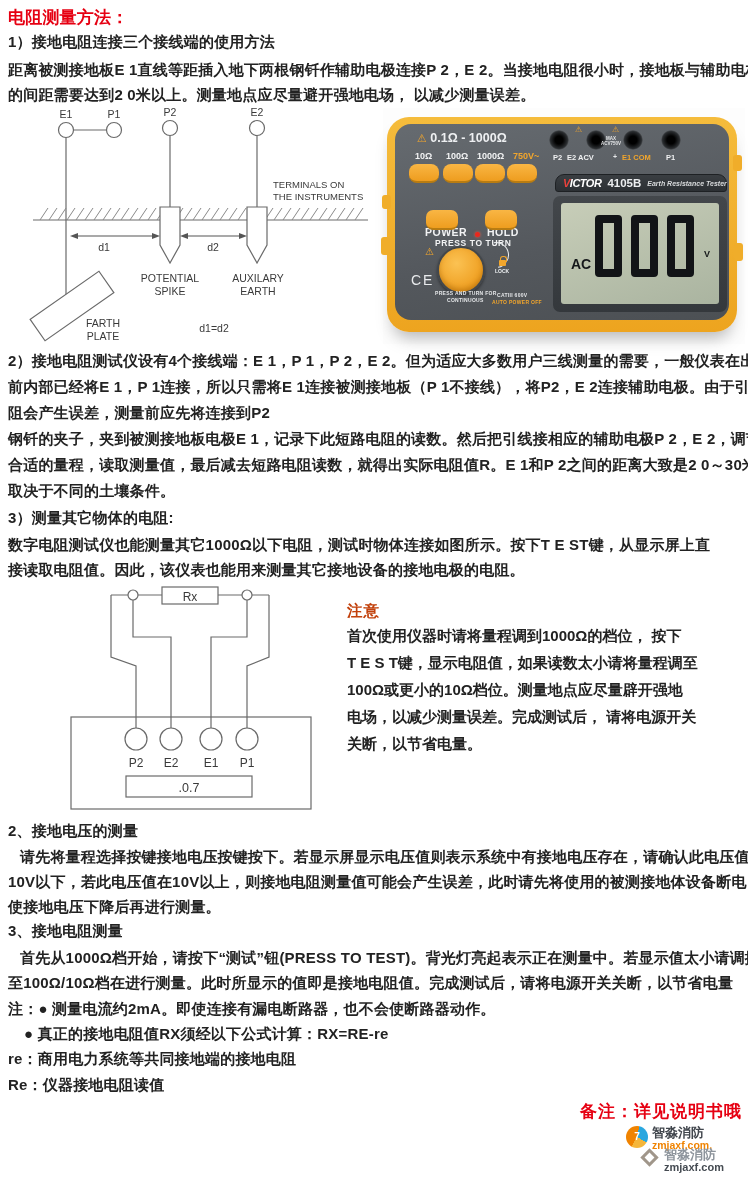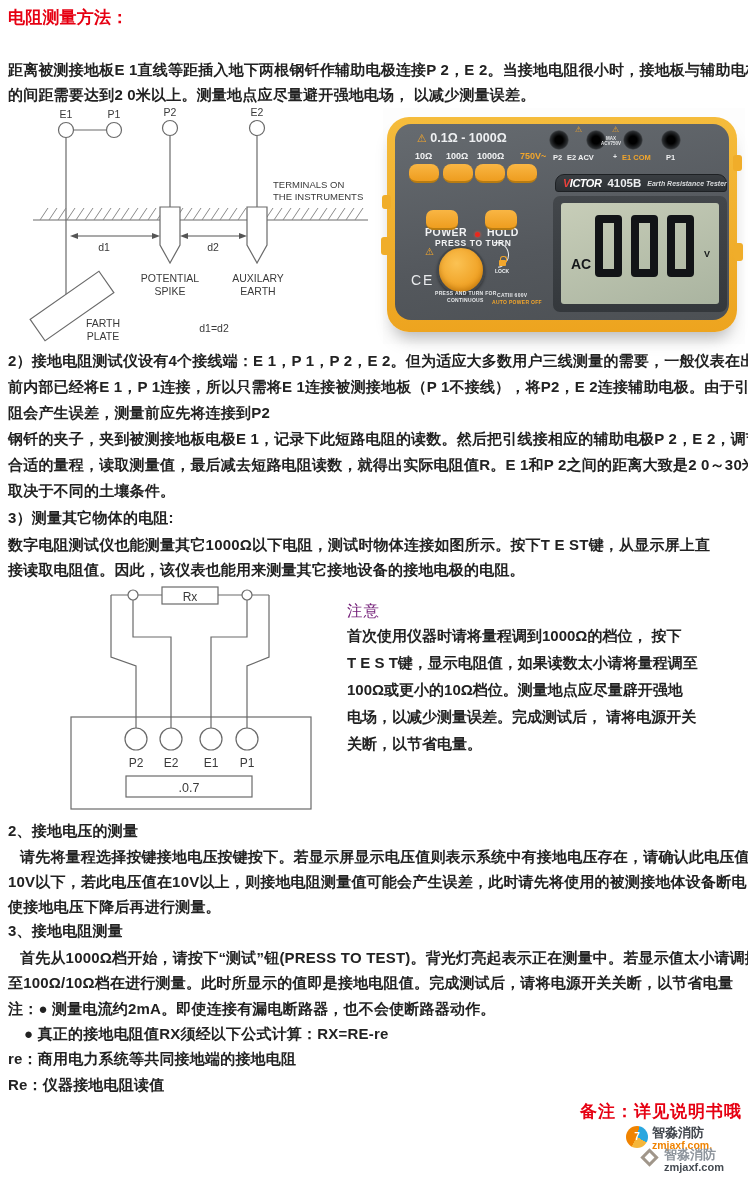--- a/index.html
+++ b/index.html
@@ -47,41 +47,42 @@
   .prodname { font-size:7px; font-style:italic; font-weight:700; color:#d8dadc; white-space:nowrap; }
   .bezel { position:absolute; left:158px; top:72px; width:174px; height:116px; background:linear-gradient(#43474b,#34383c); border-radius:7px; }
   .screen { position:absolute; left:8px; top:7px; right:8px; bottom:8px; background:linear-gradient(160deg,#c7cdb8,#aab4a0); border-radius:3px; }
   .lcd-ac { position:absolute; left:10px; bottom:32px; font-size:14px; font-weight:700; color:#15181a; }
   .digits { position:absolute; left:34px; top:12px; display:flex; gap:9px; }
   .dig { width:27px; height:62px; border:8px solid #121417; border-radius:4px; }
   .lcd-v { position:absolute; right:9px; top:46px; font-size:9px; font-weight:700; color:#15181a; }
   .sr { position:absolute; width:1px; height:1px; overflow:hidden; clip-path:inset(50%); }
 
   
-  .notice-title { position:absolute; left:347px; top:601px; font-size:15.5px; font-weight:400; color:#701a75; letter-spacing:1px; }
+  .notice-title { position:absolute; left:347px; top:601px; font-size:15.5px; font-weight:700; color:#c2410c; letter-spacing:1px; }
   .ntc { position:absolute; left:347px; font-size:15px; font-weight:700; color:#222; white-space:nowrap; }
 
   
   .remark { position:absolute; right:6px; top:1100px; font-size:17px; font-weight:700; color:#e60012; letter-spacing:1px; }
   .wm { position:absolute; display:flex; align-items:flex-start; gap:4px; }
   .wm1 { left:626px; top:1126px; }
   .wm2 { left:641px; top:1148px; }
   .wm-icon1 { width:22px; height:22px; border-radius:50%; background:conic-gradient(from 210deg,#f08300 0 45%,#2aa7df 45% 75%,#f5b63a 75%); color:#fff; font-size:10px; font-weight:700; text-align:center; line-height:22px; }
   .wm-icon2 { width:13px; height:13px; border:3px solid #a0968a; transform:rotate(45deg); margin:3px 4px 0 2px; }
   .wm-name1 { font-size:13px; font-weight:700; color:#41464d; line-height:13px; }
   .wm-site1 { font-size:10.5px; font-weight:700; color:#f08300; line-height:12px; }
   .wm-name2 { font-size:13px; font-weight:700; color:#8d949c; line-height:13px; }
   .wm-site2 { font-size:11px; font-weight:700; color:#454b52; line-height:13px; }
 </style>
 </head>
 <body>
 
 <div class="page">
 
   <div class="ln title red" style="top:6px">电阻测量方法：</div>
+  <div class="ln" style="top:33px">1）接地电阻连接三个接线端的使用方法</div>
   <div class="ln" style="top:61px">距离被测接地板E 1直线等距插入地下两根钢钎作辅助电极连接P 2，E 2。当接地电阻很小时，接地板与辅助电极</div>
   <div class="ln" style="top:86px">的间距需要达到2 0米以上。测量地点应尽量避开强地电场， 以减少测量误差。</div>
 
   <svg class="fig" style="left:0;top:104px" width="380" height="250" viewBox="0 0 380 250">
     <g stroke="#6a6a6a" stroke-width="1.2" fill="none">
       <line x1="73.5" y1="26" x2="106.5" y2="26"></line>
       <line x1="66" y1="33.5" x2="66" y2="192"></line>
       <line x1="170" y1="31.5" x2="170" y2="103"></line>
       <line x1="257" y1="31.5" x2="257" y2="103"></line>
       <line x1="33" y1="116" x2="368" y2="116"></line>
@@ -170,21 +171,21 @@
       <div class="tab" style="left:-6px;top:120px;height:18px"></div>
       <div class="tab" style="right:-5px;top:38px;height:16px"></div>
       <div class="tab" style="right:-6px;top:126px;height:18px"></div>
       <div class="face">
 
         <div class="warnrange"><span class="warn">⚠</span> <span>0.1Ω - 1000Ω</span></div>
 
         <span class="rlabel" style="left:20px">10Ω</span>
         <span class="rlabel" style="left:51px">100Ω</span>
         <span class="rlabel" style="left:82px">1000Ω</span>
-        <span class="rlabel" style="left:125px;color:#f2a62c">750V~</span>
+        <span class="rlabel" style="left:118px;color:#f2a62c">750V~</span>
         <div class="rbtn" style="left:14px"></div>
         <div class="rbtn" style="left:48px"></div>
         <div class="rbtn" style="left:80px"></div>
         <div class="rbtn" style="left:112px"></div>
 
         <span class="blabel" style="left:30px;top:72px">POWER</span>
         <span class="blabel" style="left:92px;top:72px">HOLD</span>
         <div class="btn2" style="left:31px;top:86px"></div>
         <div class="btn2" style="left:90px;top:86px"></div>
 

